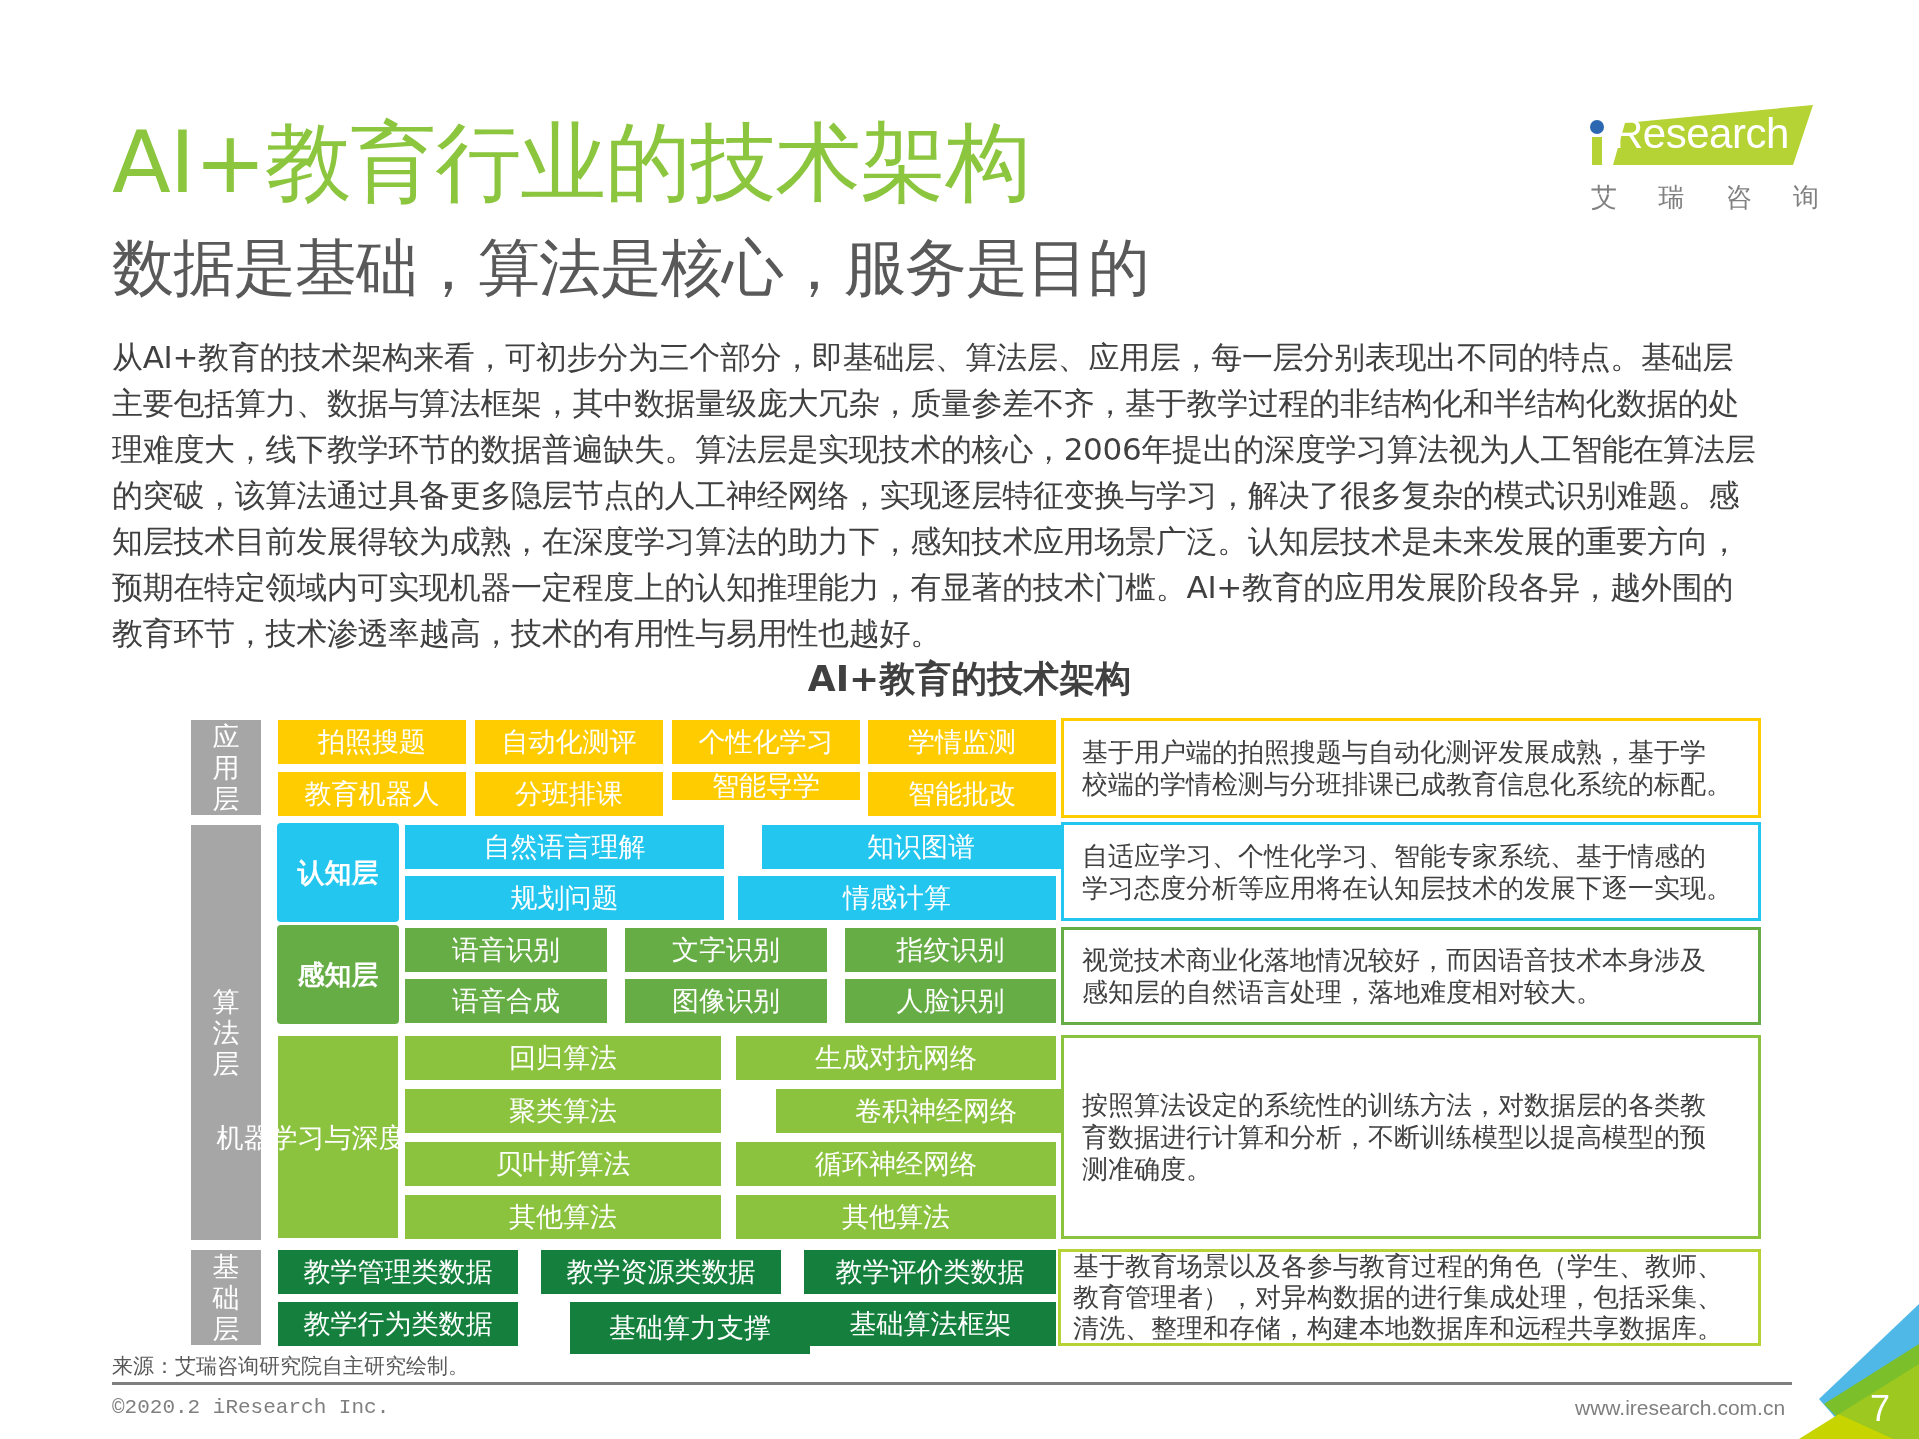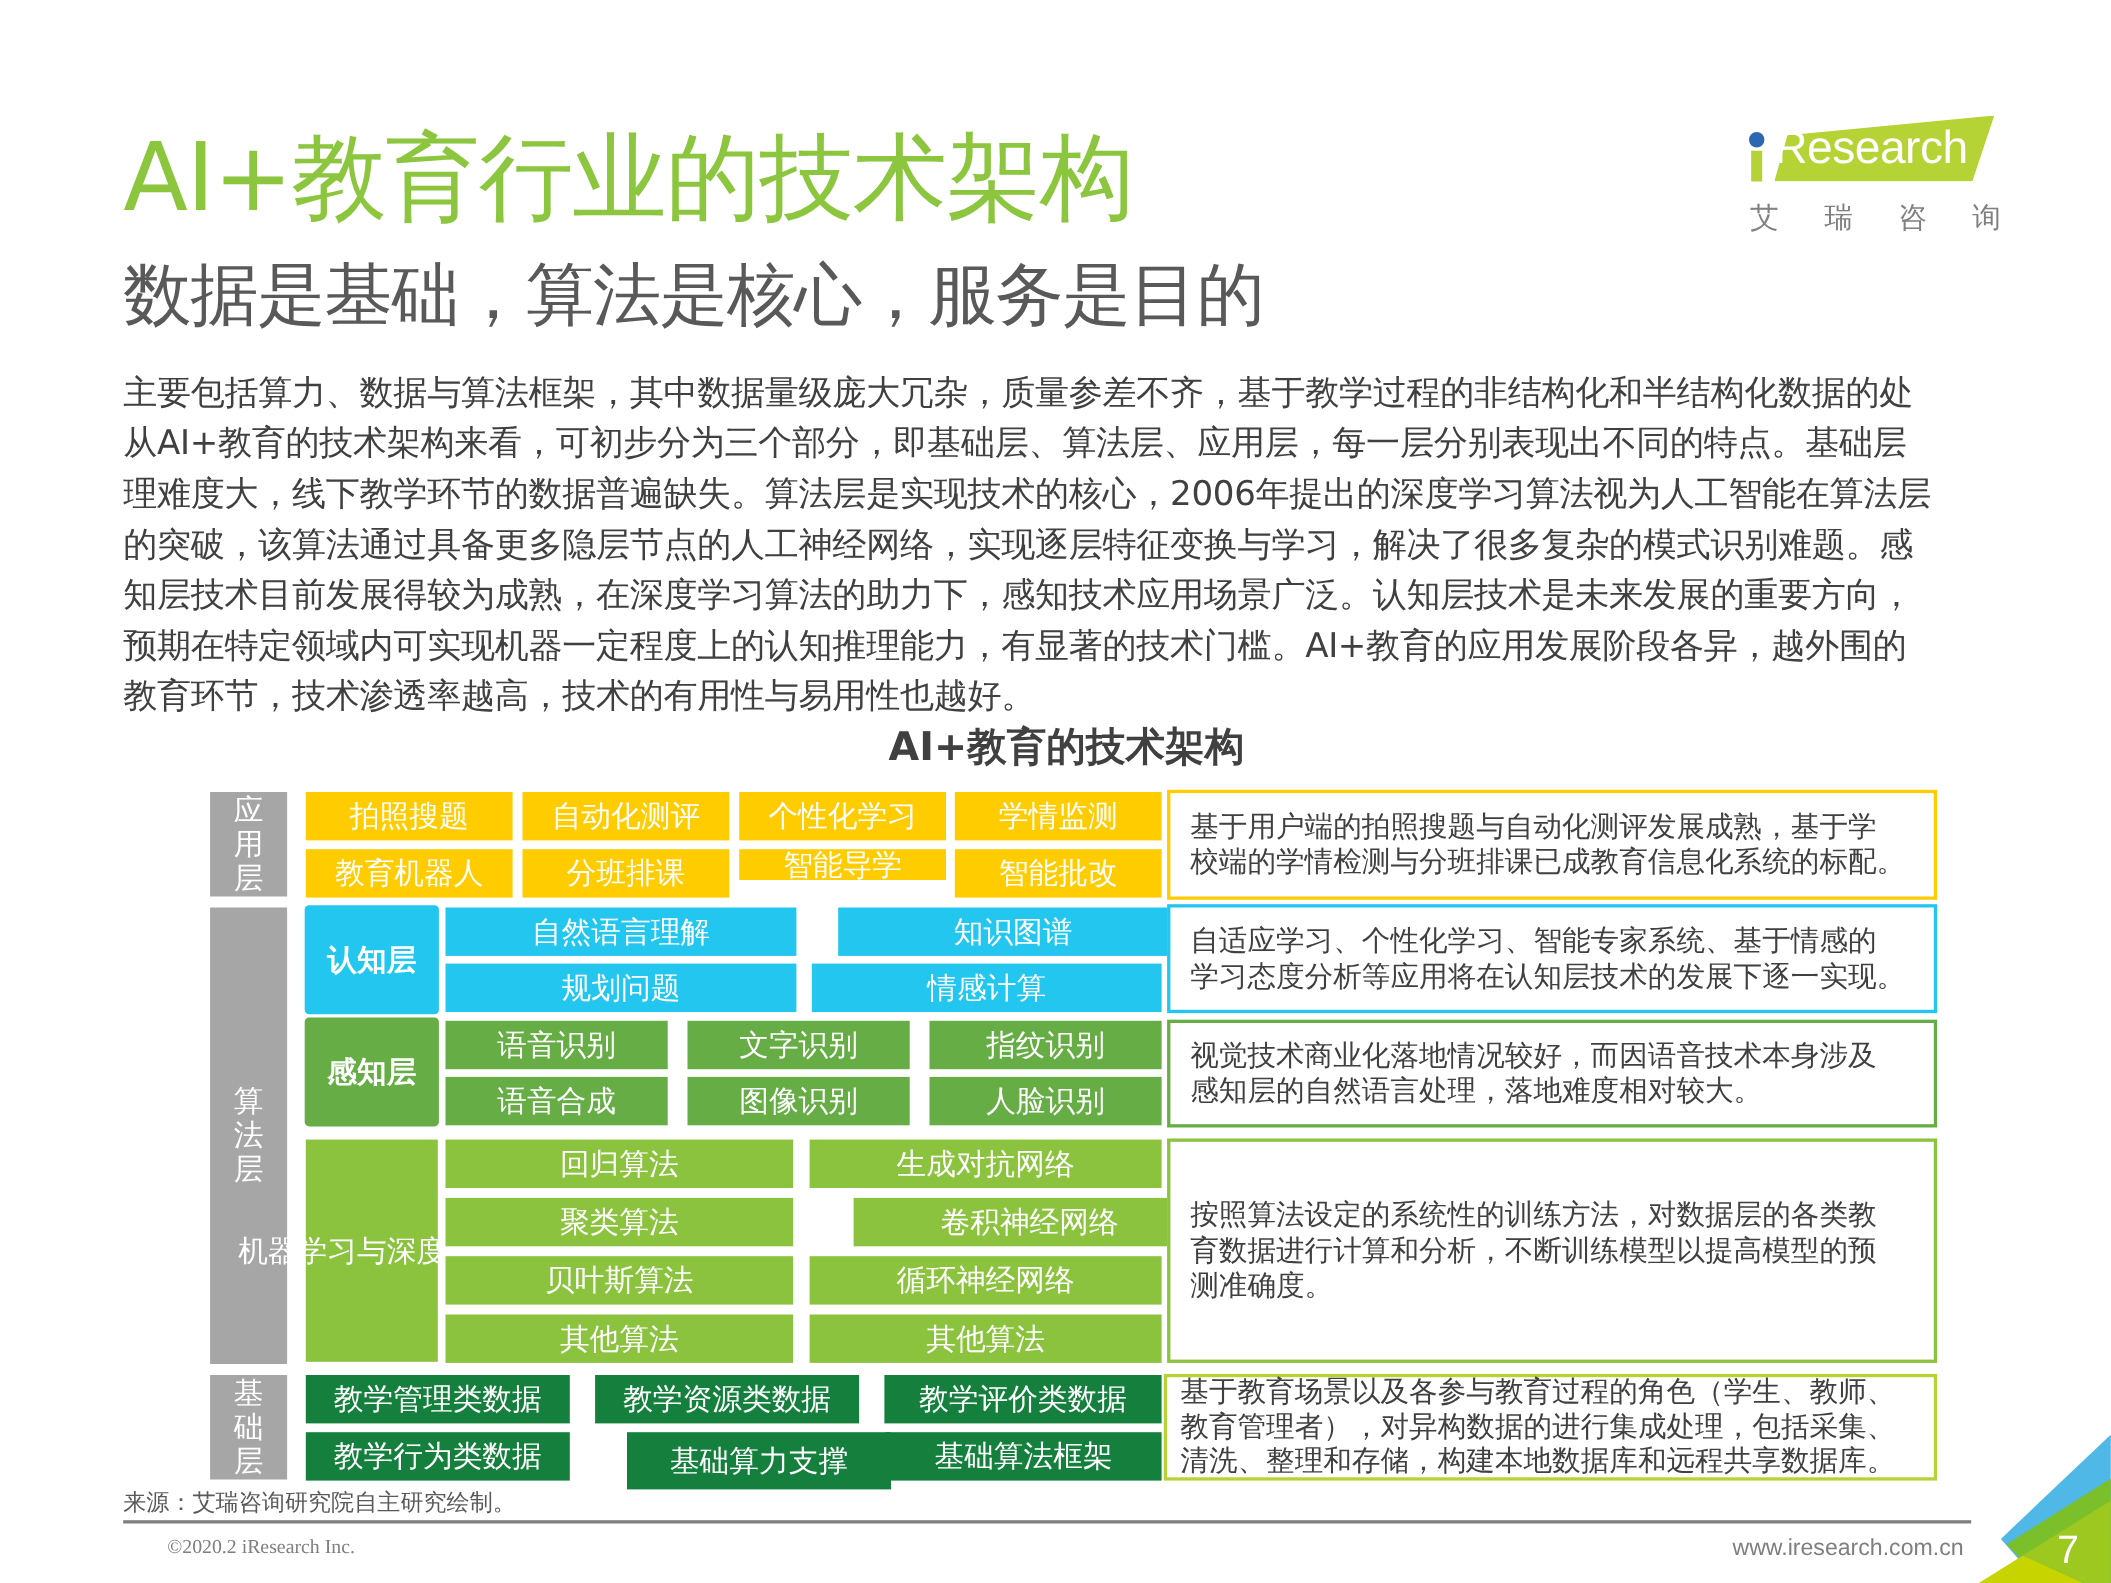--- a/index.html
+++ b/index.html
@@ -54,21 +54,21 @@
   .lgreen { background: #8bc33f; }
   .ygreen { background: #15803d; }
   .rounded { border-radius: 4px; font-weight: bold; }
   .desc {
     position: absolute; box-sizing: border-box; background: #fff; display: flex; align-items: center;
     padding: 0 18px; font-size: 26px; line-height: 32px; color: #404040;
   }
   .desc-inner div { white-space: nowrap; }
   .source { left: 112px; top: 1352px; font-size: 21px; color: #595959; }
   .rule { left: 112px; top: 1382px; width: 1680px; height: 3px; background: #7f7f7f; }
-  .copyright { left: 112px; top: 1396px; font-size: 18px; color: #7f7f7f; font-family: Liberation Serif, serif; margin-left: 40px; }
+  .copyright { left: 112px; top: 1396px; font-size: 21px; color: #7f7f7f; font-family: Liberation Mono, monospace; }
   .website { left: 1575px; top: 1396px; font-size: 21px; color: #7f7f7f; font-family: "Liberation Sans", sans-serif; }
   .corner { right: 0; bottom: 0; width: 120px; height: 135px; }
   .page-num { left: 1870px; top: 1388px; font-size: 36px; color: #ffffff; font-family: "Liberation Sans", sans-serif; }
 </style>
 </head>
 <body>
 
 <div class="abs title">AI+教育行业的技术架构</div>
 <div class="abs subtitle">数据是基础，算法是核心，服务是目的</div>
 
@@ -79,22 +79,22 @@
   <div class="logo-text">Research</div>
   <div class="logo-cn">
     <span>艾</span>
     <span>瑞</span>
     <span>咨</span>
     <span>询</span>
   </div>
 </div>
 
 <div class="abs body-text">
+  <div>从AI+教育的技术架构来看，可初步分为三个部分，即基础层、算法层、应用层，每一层分别表现出不同的特点。基础层</div>
   <div>主要包括算力、数据与算法框架，其中数据量级庞大冗杂，质量参差不齐，基于教学过程的非结构化和半结构化数据的处</div>
-  <div>从AI+教育的技术架构来看，可初步分为三个部分，即基础层、算法层、应用层，每一层分别表现出不同的特点。基础层</div>
   <div>理难度大，线下教学环节的数据普遍缺失。算法层是实现技术的核心，2006年提出的深度学习算法视为人工智能在算法层</div>
   <div>的突破，该算法通过具备更多隐层节点的人工神经网络，实现逐层特征变换与学习，解决了很多复杂的模式识别难题。感</div>
   <div>知层技术目前发展得较为成熟，在深度学习算法的助力下，感知技术应用场景广泛。认知层技术是未来发展的重要方向，</div>
   <div>预期在特定领域内可实现机器一定程度上的认知推理能力，有显著的技术门槛。AI+教育的应用发展阶段各异，越外围的</div>
   <div>教育环节，技术渗透率越高，技术的有用性与易用性也越好。</div>
 </div>
 
 <div class="abs diagram-title">AI+教育的技术架构</div>
 
 <div>

